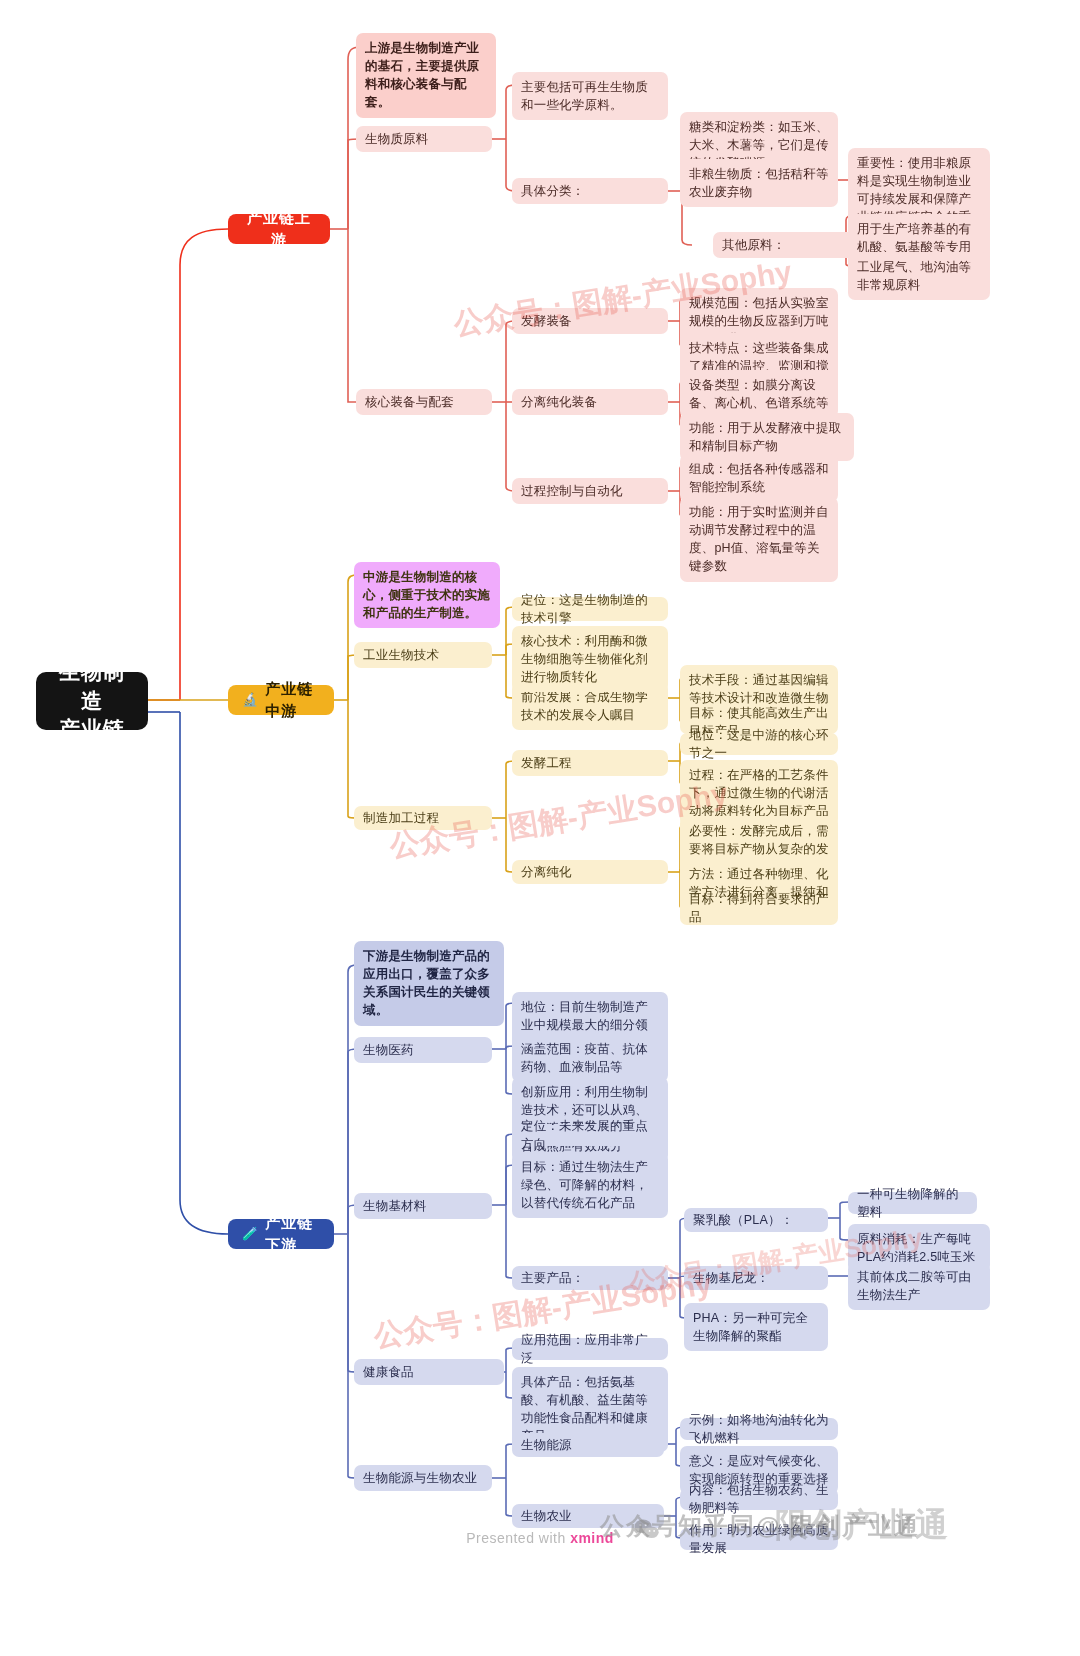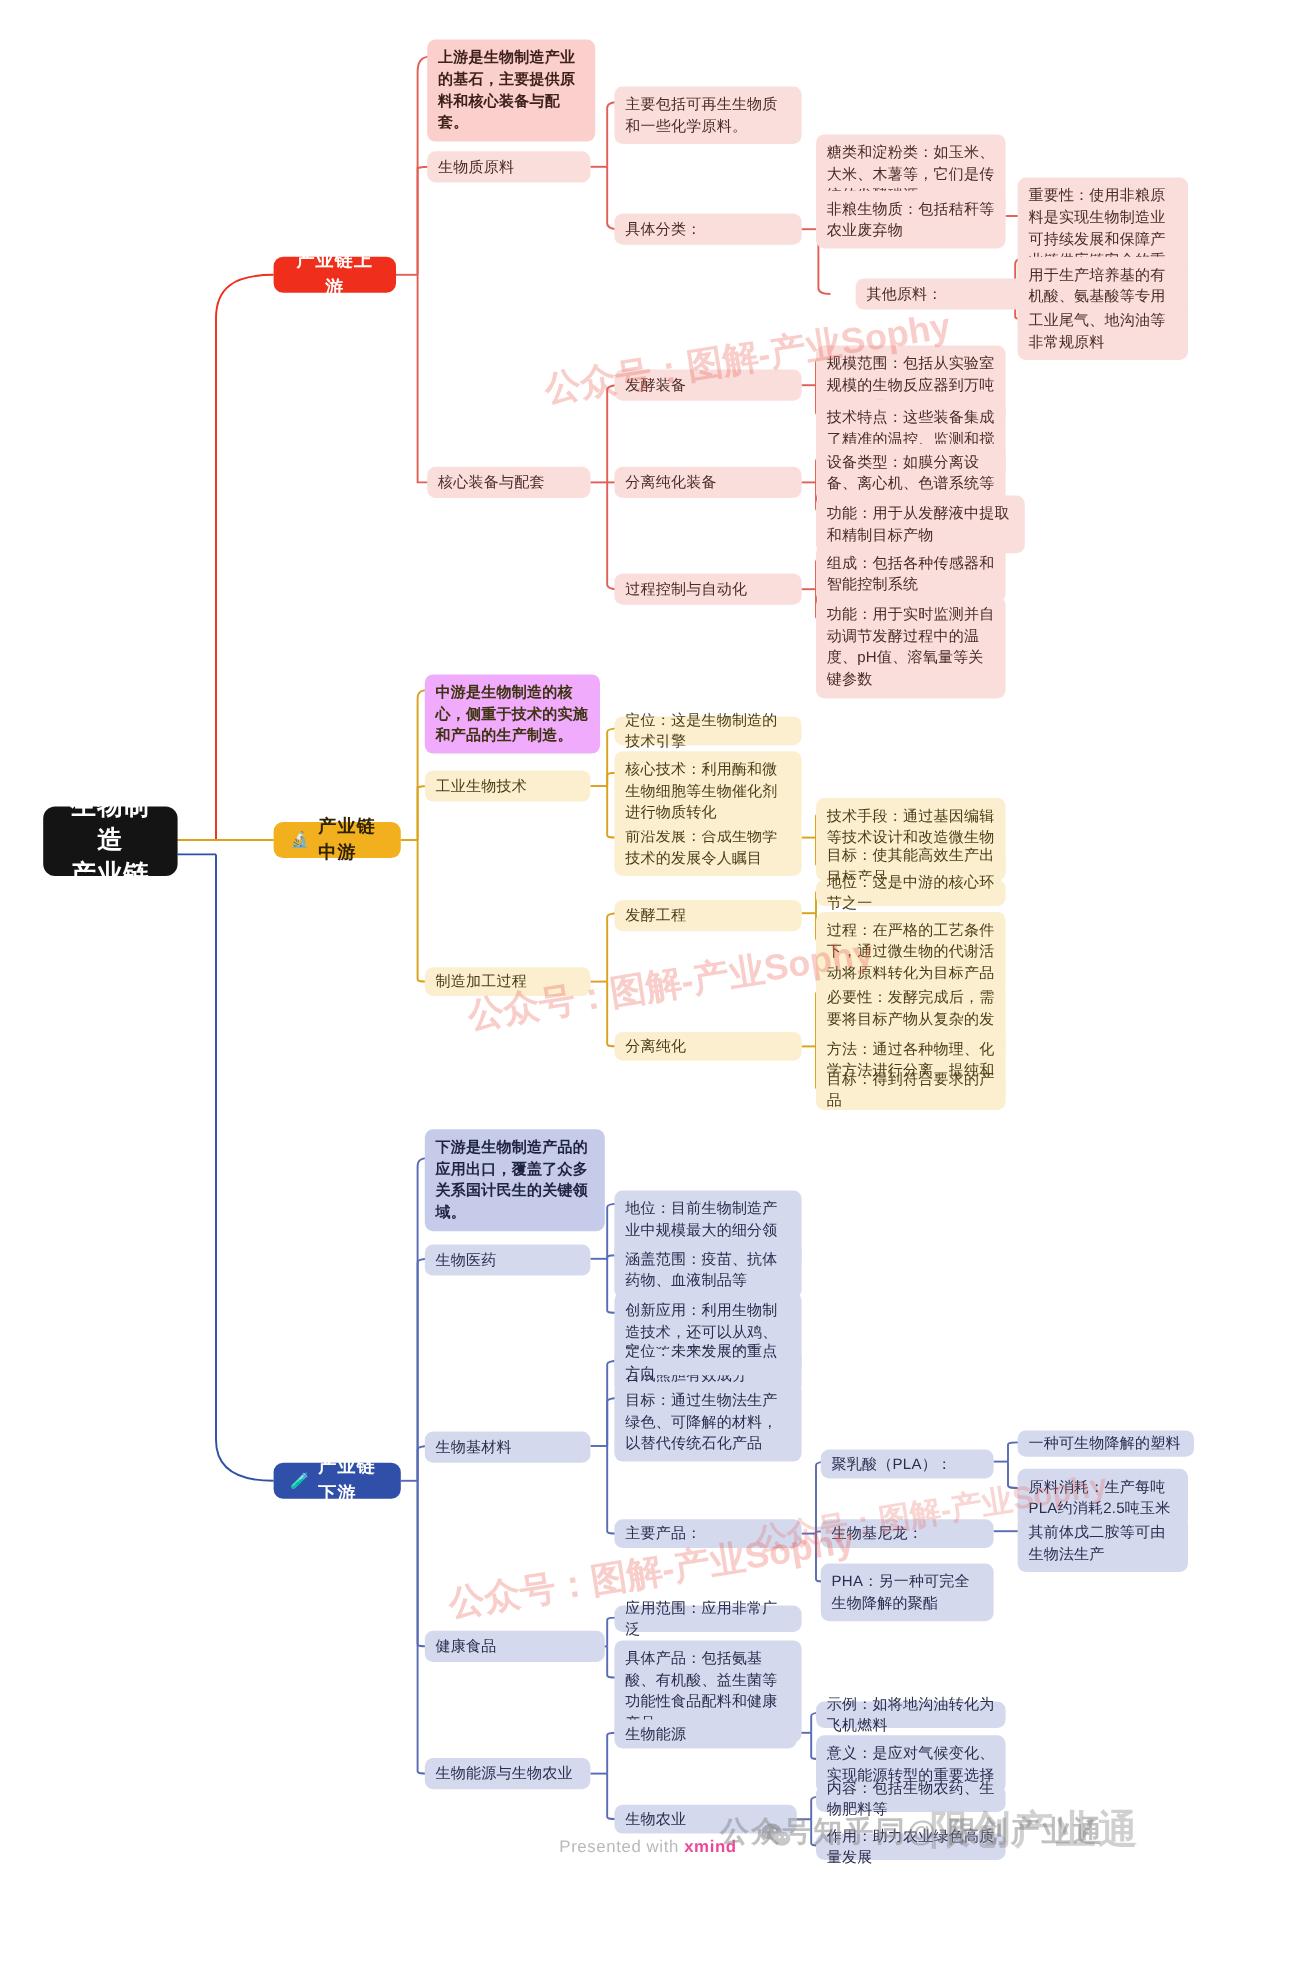--- a/index.html
+++ b/index.html
@@ -403,21 +403,21 @@
   <div class="node t-dn" style="left:512px; top:1152px; width:156px;">
     <span>目标：通过生物法生产绿色、可降解的材料，以替代传统石化产品</span>
   </div>
   <div class="node t-dn" style="left:512px; top:1266px; width:156px; height:24px;">
     <span>主要产品：</span>
   </div>
 
   <div class="node t-dn" style="left:684px; top:1208px; width:144px; height:24px;">
     <span>聚乳酸（PLA）：</span>
   </div>
-  <div class="node t-dn" style="left:848px; top:1192px; width:147px; height:22px;">
+  <div class="node t-dn" style="left:848px; top:1192px; width:129px; height:22px;">
     <span>一种可生物降解的塑料</span>
   </div>
   <div class="node t-dn" style="left:848px; top:1224px; width:142px;">
     <span>原料消耗：生产每吨PLA约消耗2.5吨玉米</span>
   </div>
   <div class="node t-dn" style="left:684px; top:1266px; width:144px; height:24px;">
     <span>生物基尼龙：</span>
   </div>
   <div class="node t-dn" style="left:848px; top:1262px; width:142px;">
     <span>其前体戊二胺等可由生物法生产</span>

